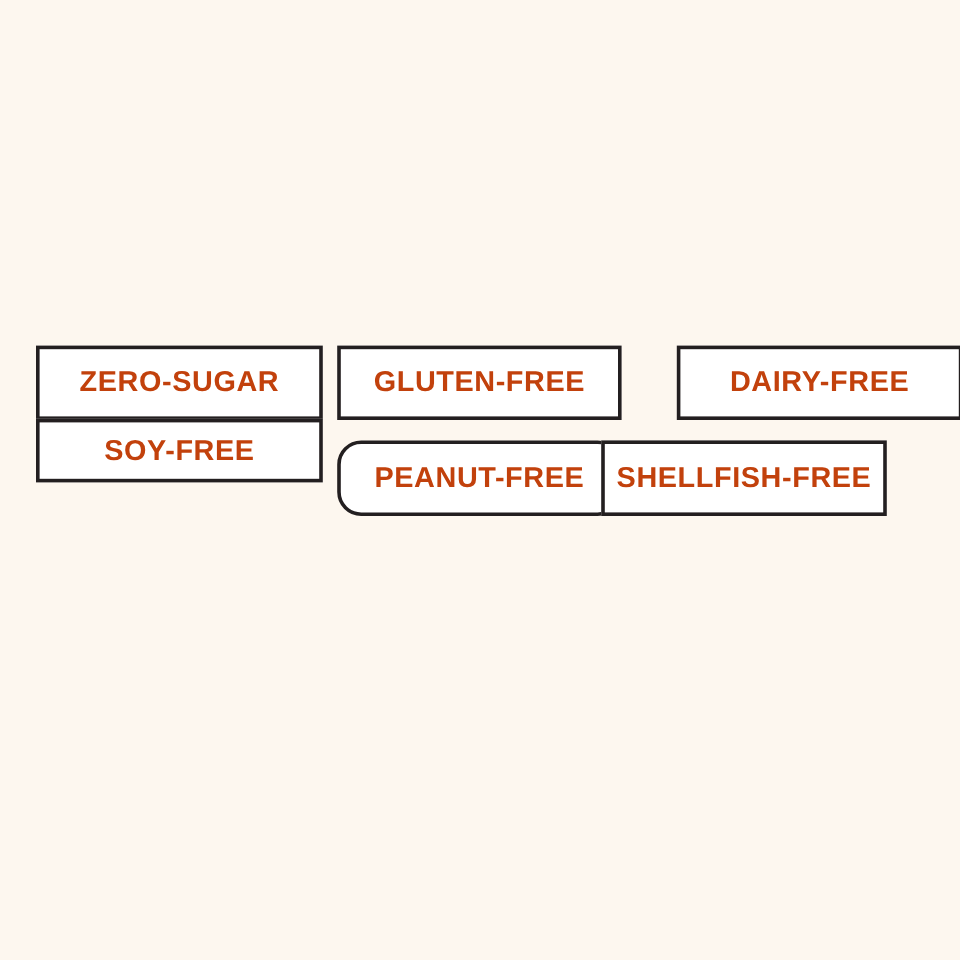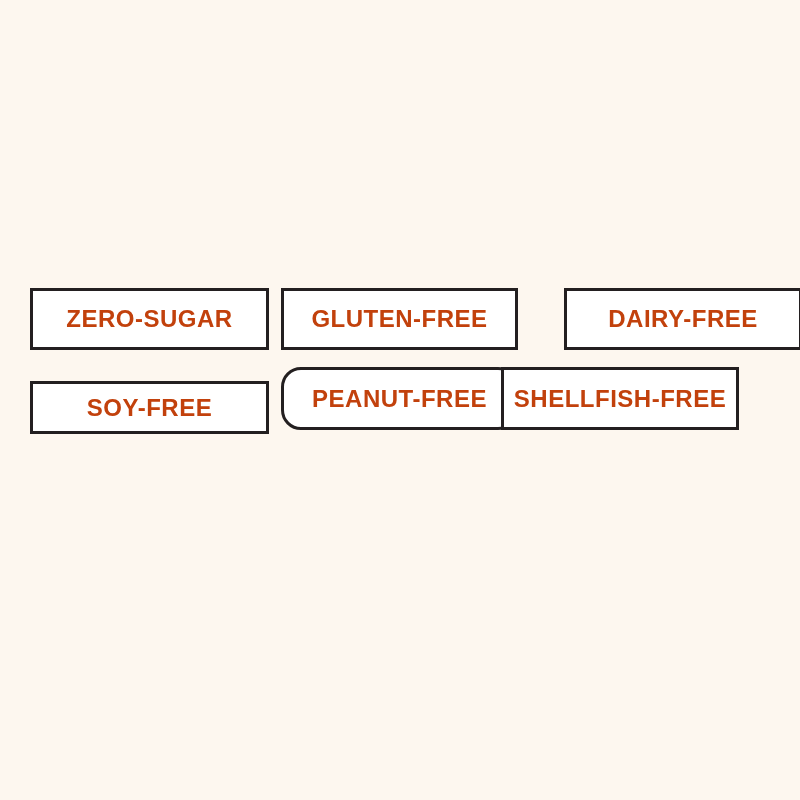--- a/index.html
+++ b/index.html
@@ -46,21 +46,21 @@
   </div>
 
   <div class="badge" style="left:281px; top:288px; width:237px; height:62px;">
     <span class="label">GLUTEN-FREE</span>
   </div>
 
   <div class="badge" style="left:532px; top:288px; width:238px; height:62px;margin-left:32px;">
     <span class="label">DAIRY-FREE</span>
   </div>
 
-  <div class="badge" style="left:30px; top:381px; width:239px; height:53px;">
+  <div class="badge" style="left:30px; top:349px; width:239px; height:53px;">
     <span class="label">SOY-FREE</span>
   </div>
 
   <div class="badge" style="left:281px; top:367px; width:237px; height:63px;border-radius:20px;">
     <span class="label">PEANUT-FREE</span>
   </div>
 
   <div class="badge" style="left:501px; top:367px; width:238px; height:63px;">
     <span class="label">SHELLFISH-FREE</span>
   </div>

